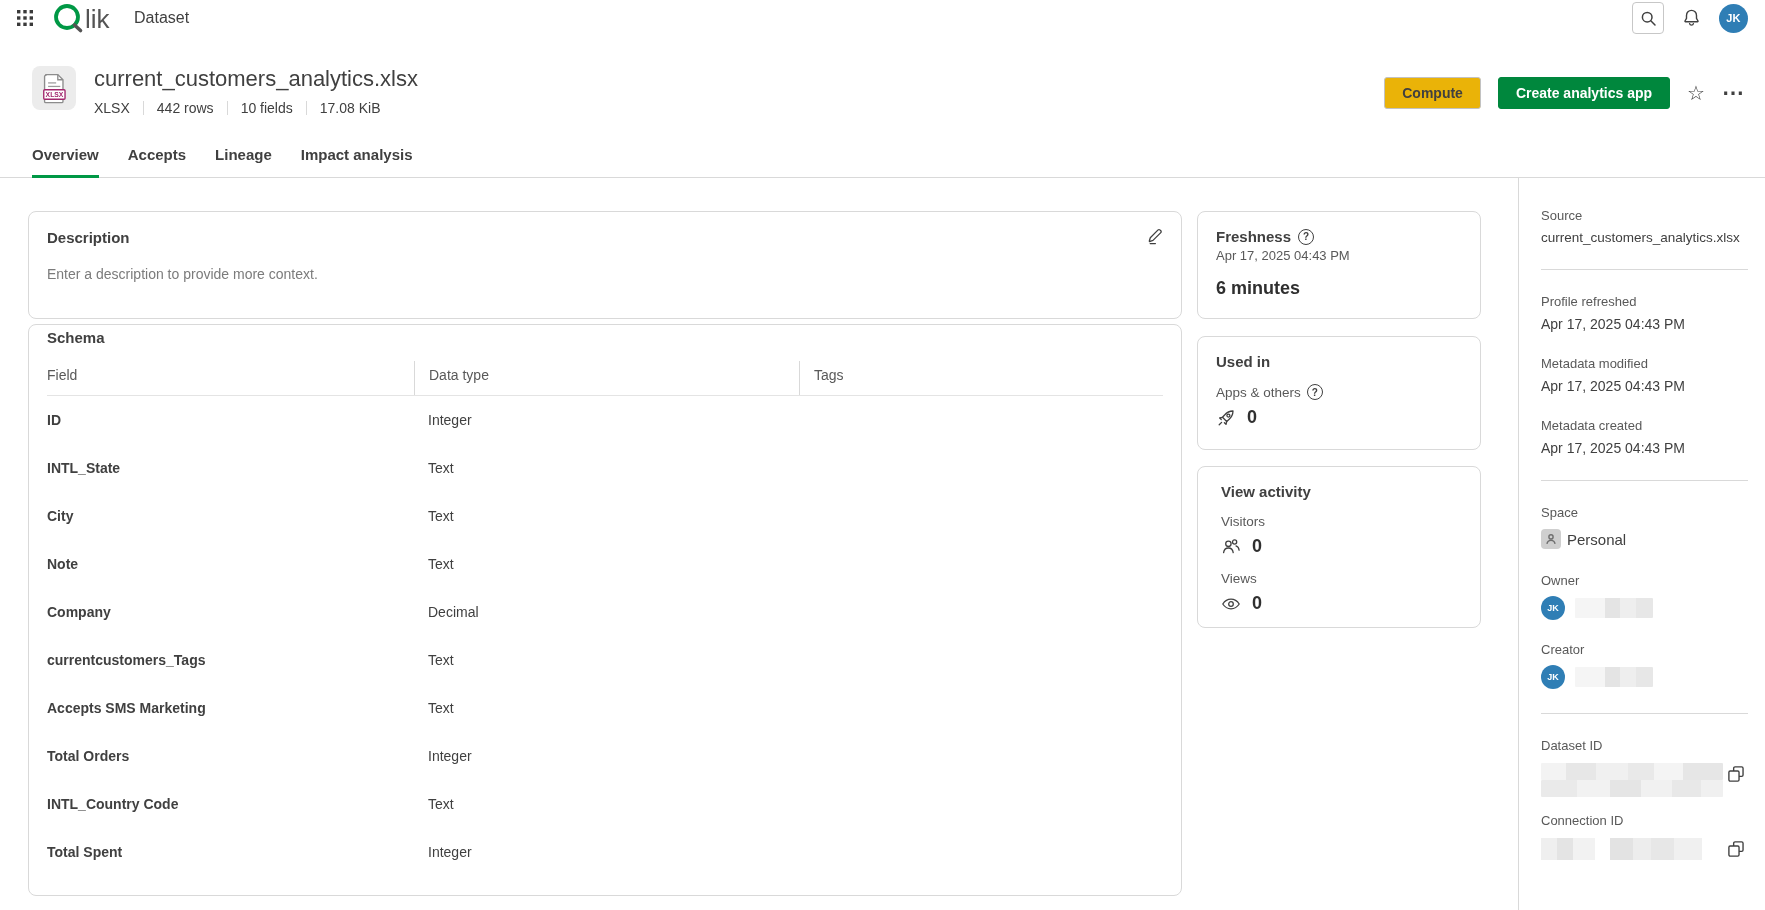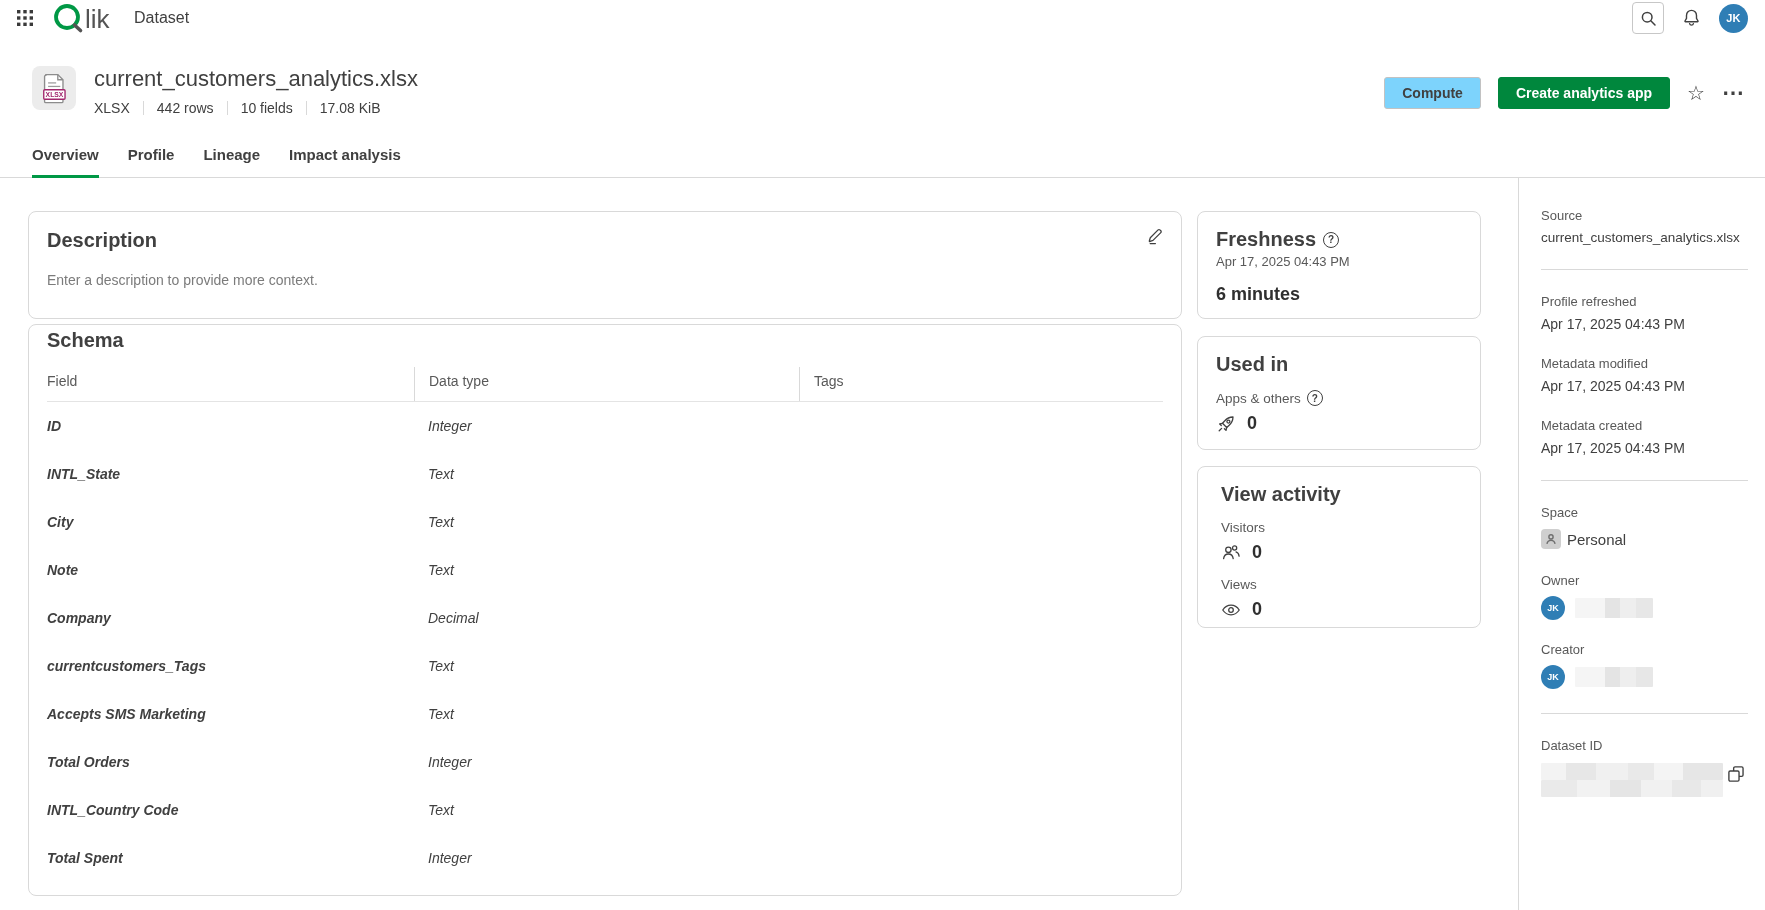--- a/index.html
+++ b/index.html
@@ -24,51 +24,51 @@
 
   
   .page-head { display:flex; padding:30px 20px 0 32px; height:84px; position:relative; }
   .file-badge { width:44px; height:44px; border-radius:8px; background:#ececec; display:flex; align-items:center; justify-content:center; flex:none; }
   .head-text { margin-left:18px; }
   .ds-title { font-size:22px; font-weight:400; color:#404040; line-height:26px; }
   .meta-row { display:flex; align-items:center; margin-top:8px; font-size:14px; color:#404040; }
   .meta-sep { width:1px; height:14px; background:#d9d9d9; margin:0 13px; }
   .head-actions { position:absolute; right:20px; top:41px; display:flex; align-items:center; gap:17px; }
   .btn { height:32px; border-radius:3px; font-size:14px; font-weight:bold; font-family:inherit; cursor:pointer; padding:0 17px; }
-  .btn-secondary { background:#7dd3fc; border:1px solid #c2c2c2; color:#404040; }
+  .btn-secondary { background:#eab308; border:1px solid #c2c2c2; color:#404040; }
   .btn-primary { background:#00873d; border:1px solid #00873d; color:#fff; }
   .icon-btn { background:none; border:none; cursor:pointer; color:#404040; font-family:inherit; }
   .star-glyph { font-size:20px; line-height:20px; }
   .more-glyph { font-size:22px; line-height:14px; font-weight:bold; letter-spacing:1px; }
 
   
   .tabs { margin-top:26px; padding-left:32px; border-bottom:1px solid #d9d9d9; display:flex; gap:29px; }
   .tab { font-size:15px; font-weight:bold; color:#404040; padding-bottom:12px; cursor:pointer; border-bottom:3px solid transparent; margin-bottom:-1px; }
   .tab.active { border-bottom-color:#009845; }
 
   
   .content { display:flex; align-items:flex-start; height:738px; }
   .col-left { margin:33px 0 0 28px; width:1154px; flex:none; }
   .col-mid  { margin:33px 0 0 15px; width:284px; flex:none; }
   .side-panel { flex:1 1 auto; margin-left:37px; border-left:1px solid #d9d9d9; min-height:738px; padding:30px 17px 0 22px; }
 
   .card { background:#fff; border:1px solid #d9d9d9; border-radius:8px; }
-  .card-title { font-size:20px; font-weight:bold; color:#404040; }
+  .card-title { font-size:15px; font-weight:bold; color:#404040; }
 
   
   .desc-card { height:108px; padding:17px 18px 0 18px; position:relative; }
   .desc-placeholder { margin-top:20px; font-size:14px; color:#7b7b7b; }
   .edit-btn { position:absolute; top:14px; right:16px; background:none; border:none; cursor:pointer; }
 
   
   .schema-card { margin-top:5px; height:572px; padding:4px 18px 0 18px; overflow:hidden; }
   .schema-head { display:grid; grid-template-columns:367px 385px 1fr; margin-top:15px; border-bottom:1px solid #e4e4e4; }
   .schema-head .hcell { font-size:14px; color:#595959; padding:6px 0 12px 0; }
   .schema-head .hcell + .hcell { border-left:1px solid #d9d9d9; padding-left:14px; }
-  .schema-row { display:grid; grid-template-columns:367px 385px 1fr; height:48px; align-items:center;font-style:italic; }
+  .schema-row { display:grid; grid-template-columns:367px 385px 1fr; height:48px; align-items:center; }
   .schema-row .fname { font-size:14px; font-weight:bold; color:#404040; }
   .schema-row .ftype { font-size:14px; color:#404040; padding-left:14px; }
   .schema-row .ftags { font-size:14px; color:#404040; padding-left:14px; }
 
   
   .mini-card { padding:16px 18px 0 18px; }
   .fresh-card { height:108px; }
   .title-row { display:flex; align-items:center; gap:7px; }
   .q-circle { width:16px; height:16px; border:1.4px solid #404040; border-radius:50%; font-size:10px; font-weight:bold;
     color:#404040; display:inline-flex; align-items:center; justify-content:center; cursor:pointer; background:none; padding:0; font-family:inherit; }
@@ -173,21 +173,21 @@
   <div class="head-actions">
     <button class="btn btn-secondary">Compute</button>
     <button class="btn btn-primary">Create analytics app</button>
     <button class="icon-btn star-glyph">☆</button>
     <button class="icon-btn more-glyph">⋯</button>
   </div>
 </section>
 
 <nav class="tabs">
   <div class="tab active">Overview</div>
-  <div class="tab">Profile</div>
+  <div class="tab">Accepts</div>
   <div class="tab">Lineage</div>
   <div class="tab">Impact analysis</div>
 </nav>
 
 <main class="content">
 
   <div class="col-left">
     <section class="card desc-card">
       <div class="card-title">Description</div>
       <div class="desc-placeholder">Enter a description to provide more context.</div>
@@ -376,14 +376,29 @@
           <div class="px-line px-b"></div>
         </div>
         <button class="copy-btn">
           <svg width="19" height="18" viewBox="0 0 18 17" fill="none" stroke="#404040" stroke-width="1.3" stroke-linejoin="round">
             <rect x="1.8" y="5.6" width="9.6" height="9.6" rx="1.2"></rect>
             <path d="M6.3 5.6V3.1a1.3 1.3 0 0 1 1.3-1.3h6.3a1.3 1.3 0 0 1 1.3 1.3v6.3a1.3 1.3 0 0 1-1.3 1.3h-2.5"></path>
           </svg>
         </button>
       </div>
     </div>
+    <div class="sp-group">
+      <div class="sp-label">Connection ID</div>
+      <div class="conn-row">
+        <div class="conn-segs">
+          <span class="seg1"></span>
+            <span class="seg2"></span>
+        </div>
+        <button class="copy-btn">
+          <svg width="19" height="18" viewBox="0 0 18 17" fill="none" stroke="#404040" stroke-width="1.3" stroke-linejoin="round">
+            <rect x="1.8" y="5.6" width="9.6" height="9.6" rx="1.2"></rect>
+            <path d="M6.3 5.6V3.1a1.3 1.3 0 0 1 1.3-1.3h6.3a1.3 1.3 0 0 1 1.3 1.3v6.3a1.3 1.3 0 0 1-1.3 1.3h-2.5"></path>
+          </svg>
+        </button>
+      </div>
+    </div>
   </aside>
 </main>
 
 </body></html>

